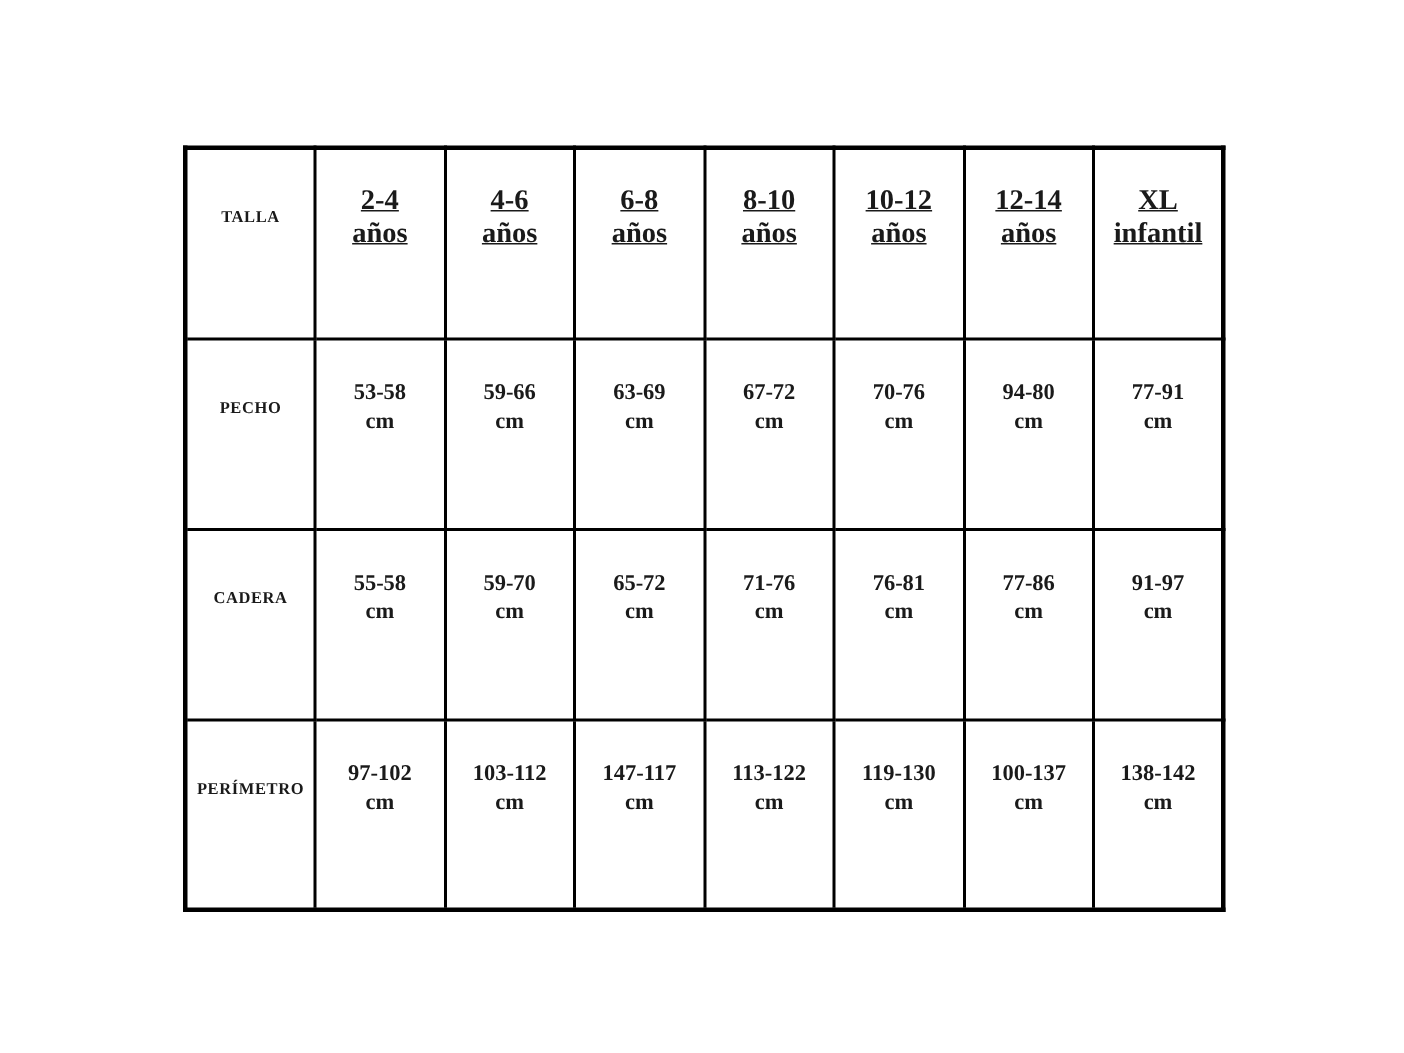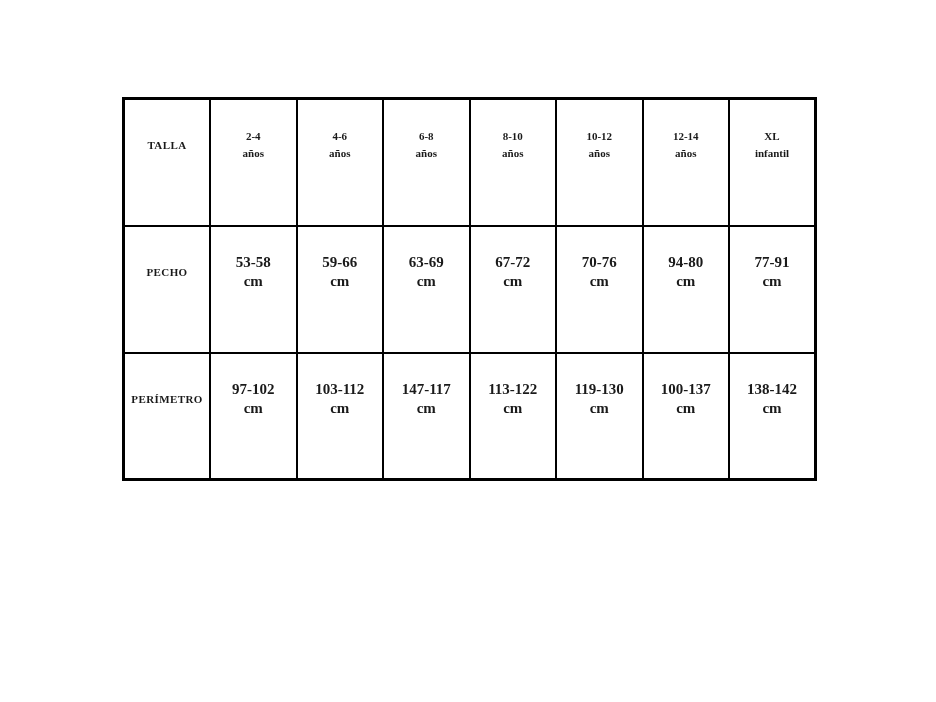--- a/index.html
+++ b/index.html
@@ -46,23 +46,24 @@
     white-space: pre-line;
   }
   .corner-label .inner,
   .row-label .inner {
     font-size: 11px;
     font-weight: bold;
     letter-spacing: 0.4px;
     line-height: 14px;
   }
   .col-header .inner {
-    font-size: 11px;
+    font-size: 19px;
     font-weight: bold;
-    line-height: 17px;
+    line-height: 22px;
+    text-decoration: underline;
   }
   .data-cell .inner {
     font-size: 15px;
     font-weight: bold;
     line-height: 19px;
   }
 </style>
 </head>
 <body>
 
@@ -140,20 +141,53 @@
             <div class="inner">94-80
 cm</div>
           </td>
         <td class="data-cell">
             <div class="inner">77-91
 cm</div>
           </td>
       </tr>
       <tr>
         <th class="row-label">
+            <div class="inner">CADERA</div>
+          </th>
+        <td class="data-cell">
+            <div class="inner">55-58
+cm</div>
+          </td>
+        <td class="data-cell">
+            <div class="inner">59-70
+cm</div>
+          </td>
+        <td class="data-cell">
+            <div class="inner">65-72
+cm</div>
+          </td>
+        <td class="data-cell">
+            <div class="inner">71-76
+cm</div>
+          </td>
+        <td class="data-cell">
+            <div class="inner">76-81
+cm</div>
+          </td>
+        <td class="data-cell">
+            <div class="inner">77-86
+cm</div>
+          </td>
+        <td class="data-cell">
+            <div class="inner">91-97
+cm</div>
+          </td>
+      </tr>
+      <tr>
+        <th class="row-label">
             <div class="inner">PERÍMETRO</div>
           </th>
         <td class="data-cell">
             <div class="inner">97-102
 cm</div>
           </td>
         <td class="data-cell">
             <div class="inner">103-112
 cm</div>
           </td>

